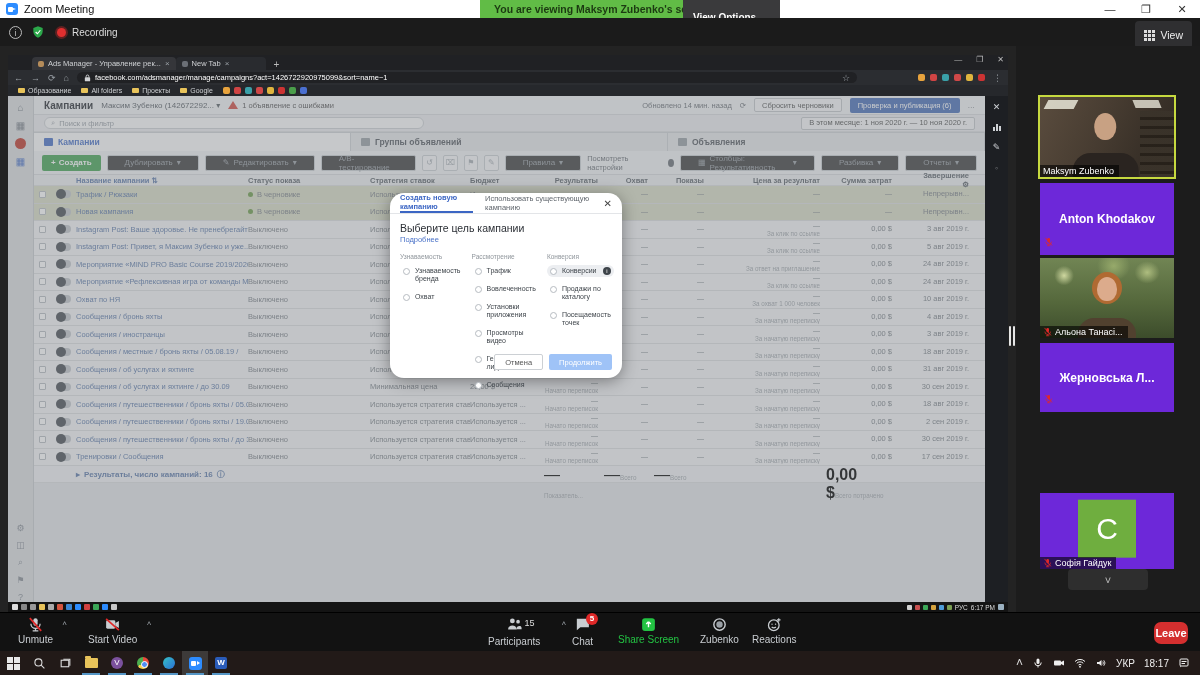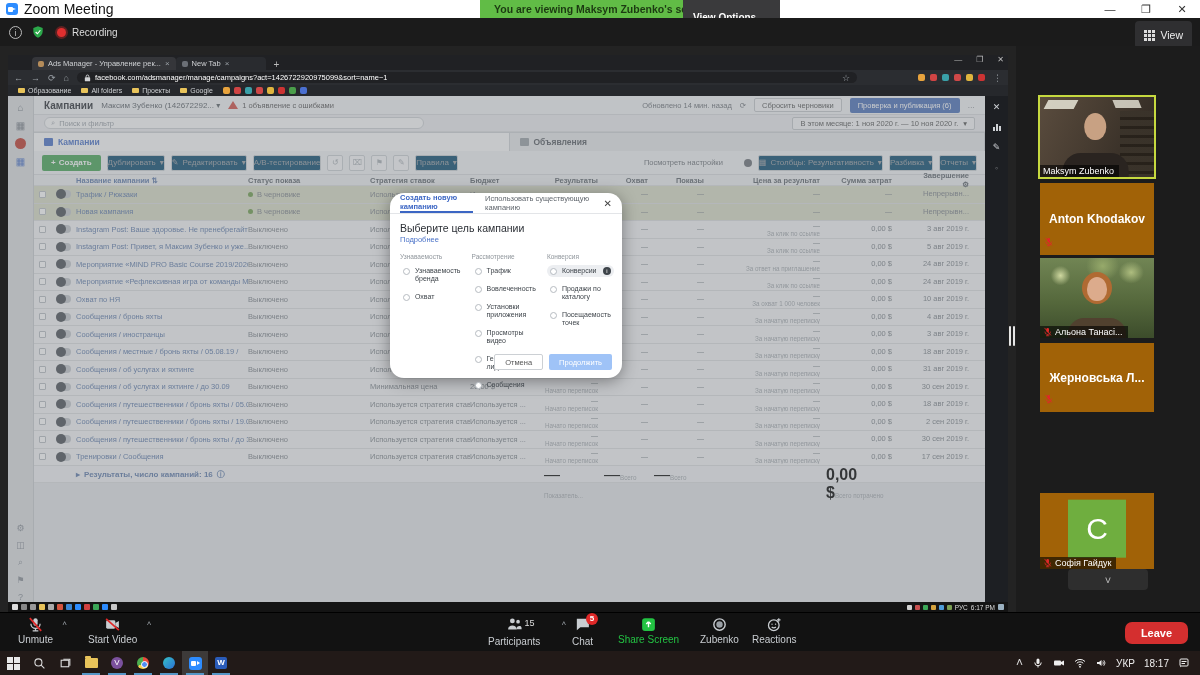--- a/index.html
+++ b/index.html
@@ -6,21 +6,21 @@
   #stage{position:relative;width:1200px;height:675px;overflow:hidden;background:#232323;
     font-family:"Liberation Sans",sans-serif;-webkit-font-smoothing:antialiased;}
   #stage *{box-sizing:border-box;}
   .abs{position:absolute;}
 
   
   .titlebar{left:0;top:0;width:1200px;height:18px;background:#fff;display:flex;align-items:center;}
   .zm-appicon{width:12px;height:12px;margin:0 6px 0 6px;border-radius:3px;background:#2d8cff;position:relative;}
   .zm-appicon::after{content:'';position:absolute;left:2px;top:3.5px;width:5px;height:5px;background:#fff;border-radius:1px;}
   .zm-appicon::before{content:'';position:absolute;right:2px;top:4.5px;border-left:3px solid #fff;border-top:1.5px solid transparent;border-bottom:1.5px solid transparent;}
-  .zm-title{font-size:14px;color:#111;}
+  .zm-title{font-size:11px;color:#111;}
   .banner{left:480px;top:0;height:18px;background:#61bc46;color:#1c3a12;font-size:10.5px;font-weight:bold;
     display:flex;align-items:center;padding:0 14px;}
   .viewopts{left:683px;top:0;height:34px;background:#3a3a3c;color:#fff;font-size:10px;font-weight:bold;
     display:flex;align-items:center;gap:5px;padding:0 10px;cursor:default;}
   .win-ctrls{right:0;top:0;height:18px;display:flex;align-items:center;color:#333;}
   .win-ctrls span{width:36px;text-align:center;font-size:11px;line-height:18px;}
   .meetbar{left:0;top:18px;width:1200px;height:28px;background:#1b1b1b;display:flex;align-items:center;}
   .info-i{width:13px;height:13px;border:1px solid #bbb;border-radius:50%;color:#bbb;font-size:9px;line-height:12px;
     text-align:center;margin-left:9px;}
   .shield{width:14px;height:14px;margin-left:9px;}
@@ -73,33 +73,33 @@
   .fbhead .right{margin-left:auto;display:flex;align-items:center;gap:8px;}
   .upd{font-size:7.5px;color:#6b7177;}
   .gbtn{height:14px;border:1px solid #c5c8cc;background:#f6f7f8;border-radius:2px;font-size:7.5px;color:#555;
     display:flex;align-items:center;padding:0 7px;}
   .bluebtn{height:15px;background:#4a70b8;border-radius:2px;font-size:7.5px;color:#fff;display:flex;align-items:center;padding:0 8px;}
   .fbsearch{position:absolute;left:26px;top:19px;right:0;height:17px;background:#ecedef;display:flex;align-items:center;
     padding:0 10px;border-bottom:1px solid #dcdee1;}
   .srchpill{width:380px;height:12px;background:#fbfbfc;border:1px solid #cfd2d6;border-radius:6px;display:flex;
     align-items:center;gap:4px;padding:0 6px;font-size:7.5px;color:#9aa0a6;}
   .datepill{margin-left:auto;height:13px;border:1px solid #c5c8cc;background:#f6f7f8;border-radius:2px;
-    font-size:7.5px;color:#555;display:flex;align-items:center;gap:5px;padding:0 7px;}
+    font-size:7.5px;color:#555;display:flex;align-items:center;gap:5px;padding:0 7px;flex-direction:column;}
   .fbtabs{position:absolute;left:26px;top:36px;right:0;height:19px;display:flex;background:#dfe1e4;}
   .ftab{flex:1;display:flex;align-items:center;gap:5px;padding:0 10px;font-size:8.5px;font-weight:bold;color:#575c62;
     background:#e7e8ea;border-right:1px solid #cfd2d6;border-top:1px solid #cfd2d6;}
   .ftab.active{background:#fbfbfc;color:#4a72c8;}
   .ftab .fico{width:9px;height:8px;border-radius:1px;background:#9aa0a6;}
   .ftab.active .fico{background:#4a72c8;}
   .fbtoolbar{position:absolute;left:26px;top:55px;right:0;height:24px;background:#f2f3f5;display:flex;align-items:center;
     gap:6px;padding:0 8px;border-bottom:1px solid #d9dbde;}
   .createbtn{height:16px;background:#47a556;border-radius:2px;color:#fff;font-size:8px;font-weight:bold;
     display:flex;align-items:center;padding:0 9px;gap:3px;}
-  .tbtn{height:16px;border:1px solid #ccd0d4;background:#0c4a6e;border-radius:2px;font-size:8px;color:#9aa0a6;
-    display:flex;align-items:center;gap:4px;padding:0 0;}
+  .tbtn{height:16px;border:1px solid #ccd0d4;background:#404040;border-radius:2px;font-size:8px;color:#9aa0a6;
+    display:flex;align-items:center;gap:4px;padding:0 17px;}
   .tico{width:16px;height:16px;border:1px solid #ccd0d4;background:#f8f9fa;border-radius:2px;font-size:8px;
     color:#aab0b6;display:flex;align-items:center;justify-content:center;}
   .fbtoolbar .right{margin-left:auto;display:flex;align-items:center;gap:6px;}
   .setlbl{font-size:7.5px;color:#6b7177;display:flex;align-items:center;gap:21px;}
   .setlbl .dot{width:8px;height:8px;border-radius:50%;background:#6b7177;}
 
   .fbtable{position:absolute;left:26px;top:79px;right:0;background:#eff0f2;}
   .trow,.thead,.tfoot{display:flex;align-items:stretch;border-bottom:1px solid #dcdee1;}
   .thead{height:11px;background:#eef0f2;}
   .thead div{font-size:7.5px;font-weight:bold;color:#5f666d;display:flex;align-items:center;}
@@ -153,21 +153,21 @@
   .mopt.sel{background:#eceef1;}
   .mopt .inf{margin-left:auto;width:8px;height:8px;border-radius:50%;background:#3e444a;color:#fff;font-size:6px;
     line-height:8px;text-align:center;flex:none;}
   .mfoot{position:absolute;right:10px;bottom:8px;display:flex;gap:6px;}
   .mbtn{height:16px;border-radius:2px;font-size:7.5px;display:flex;align-items:center;padding:0 10px;}
   .mbtn.cancel{border:1px solid #ccd0d4;background:#fff;color:#555;}
   .mbtn.cont{background:#9fc3f7;color:#fff;}
 
   
   .panel{left:1016px;top:46px;width:184px;height:566px;background:#1c1c1c;}
-  .ptile{position:absolute;left:24px;width:114px;background:#a16207;overflow:hidden;}
+  .ptile{position:absolute;left:24px;width:134px;background:#6d28d9;overflow:hidden;}
   .ptile.active{outline:2px solid #c6d93f;}
   .pname-c{position:absolute;inset:0;display:flex;align-items:center;justify-content:center;
     color:#fff;font-weight:bold;font-size:12px;padding:0 6px;text-align:center;}
   .ptag{position:absolute;left:0;bottom:0;background:rgba(0,0,0,.6);color:#fff;font-size:9px;
     display:flex;align-items:center;gap:3px;padding:1px 5px 1px 3px;max-width:100%;white-space:nowrap;}
   .micoff{width:9px;height:10px;flex:none;}
   .mic-solo{position:absolute;left:4px;bottom:4px;}
   .pavatar{position:absolute;left:50%;top:50%;transform:translate(-50%,-54%);width:58px;height:58px;
     display:flex;align-items:center;justify-content:center;color:#fff;font-size:30px;}
   .scene{position:absolute;inset:0;}
@@ -198,21 +198,21 @@
 
   
   .zbar{left:0;top:612px;width:1200px;height:39px;background:#121212;border-top:1px solid #000;}
   .zbtn{position:absolute;top:3px;display:flex;flex-direction:column;align-items:center;gap:1px;color:#c9cdd1;font-size:10px;}
   .zbtn svg{width:17px;height:17px;}
   .caret{position:absolute;font-size:8px;color:#9aa0a6;top:3px;}
   .badge{position:absolute;top:-3px;right:-7px;background:#e02828;color:#fff;font-size:8px;font-weight:bold;
     border-radius:50%;width:12px;height:12px;line-height:12px;text-align:center;}
   .pcount{position:absolute;top:2px;right:-12px;font-size:9px;color:#ddd;}
   .sharelbl{color:#23c343;}
-  .leavebtn{position:absolute;right:12px;top:9px;width:63px;height:22px;background:#d42f2f;border-radius:7px;
+  .leavebtn{position:absolute;right:12px;top:9px;width:34px;height:22px;background:#d42f2f;border-radius:7px;
     color:#fff;font-size:11px;font-weight:bold;display:flex;align-items:center;justify-content:center;}
 
   
   .taskbar{left:0;top:651px;width:1200px;height:24px;background:#221a18;display:flex;align-items:center;}
   .tb{width:26px;height:24px;display:flex;align-items:center;justify-content:center;position:relative;}
   .tb.run::after{content:'';position:absolute;left:4px;right:4px;bottom:0;height:2px;background:#5596c6;}
   .tb.act{background:#3d3a39;}
   .tb-start{display:grid;grid-template-columns:6px 6px;grid-template-rows:6px 6px;gap:1px;}
   .tb-start i{background:#e8e8e8;}
   .glyph{color:#dcdcdc;font-size:12px;}
@@ -383,20 +383,24 @@
         <span class="datepill">
           <span>В этом месяце: 1 ноя 2020 г. — 10 ноя 2020 г.</span>
             <span>▾</span>
         </span>
       </div>
 
       <div class="fbtabs">
           <div class="ftab active">
             <div class="fico"></div>
             <div>Кампании</div>
+          </div>
+          <div class="ftab">
+            <div class="fico"></div>
+            <div>Группы объявлений</div>
           </div>
           <div class="ftab">
             <div class="fico"></div>
             <div>Объявления</div>
           </div>
         </div>
 
       <div class="fbtoolbar">
         <span class="createbtn">+ <span>Создать</span></span>
         <span class="tbtn"><span>Дублировать</span> ▾</span>

